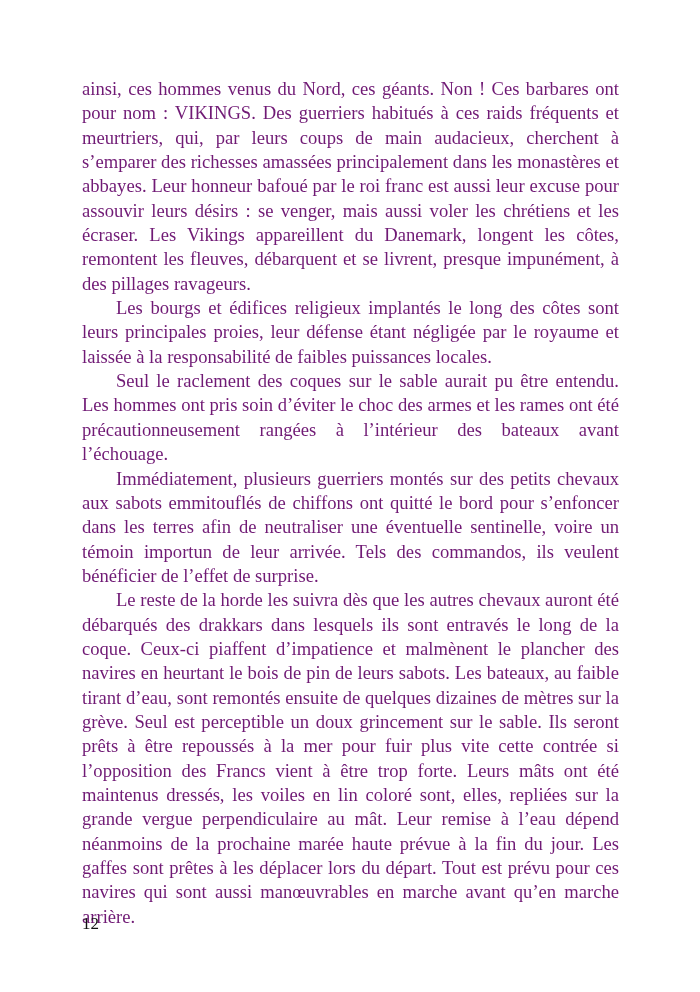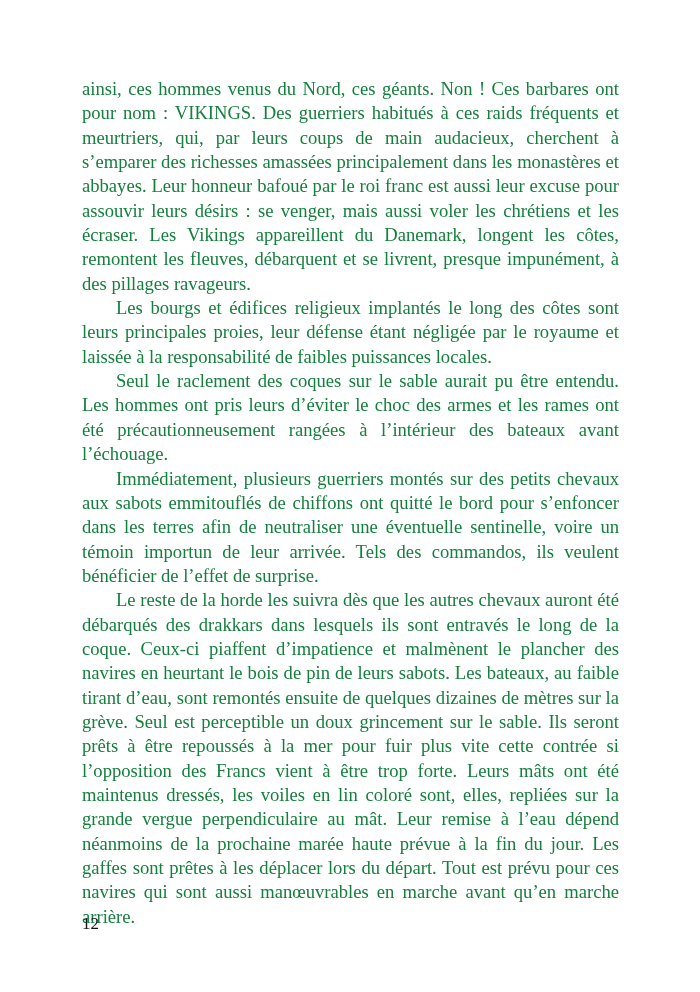--- a/index.html
+++ b/index.html
@@ -5,38 +5,38 @@
   html, body { margin: 0; padding: 0; background: #ffffff; }
   body { width: 700px; height: 992px; position: relative; overflow: hidden; }
   .page {
     position: absolute;
     left: 82px;
     top: 77px;
     width: 537px;
     font-family: "Liberation Serif", "DejaVu Serif", serif;
     font-size: 18.6px;
     line-height: 24.35px;
-    color: #15803d;
+    color: #701a75;
     text-align: justify;
   }
   .page p { margin: 0; }
   .page p.indent { text-indent: 34px; }
   .page-number {
     position: absolute;
     left: 82px;
     top: 914px;
     font-family: "Liberation Serif", "DejaVu Serif", serif;
     font-size: 17px;
     color: #111111;
   }
 </style>
 </head>
 <body>
 
 <div class="page">
   <p>ainsi, ces hommes venus du Nord, ces géants. Non ! Ces barbares ont pour nom : VIKINGS. Des guerriers habitués à ces raids fréquents et meurtriers, qui, par leurs coups de main audacieux, cherchent à s’emparer des richesses amassées principalement dans les monastères et abbayes. Leur honneur bafoué par le roi franc est aussi leur excuse pour assouvir leurs désirs : se venger, mais aussi voler les chrétiens et les écraser. Les Vikings appareillent du Danemark, longent les côtes, remontent les fleuves, débarquent et se livrent, presque impunément, à des pillages ravageurs.</p>
   <p class="indent">Les bourgs et édifices religieux implantés le long des côtes sont leurs principales proies, leur défense étant négligée par le royaume et laissée à la responsabilité de faibles puissances locales.</p>
-  <p class="indent">Seul le raclement des coques sur le sable aurait pu être entendu. Les hommes ont pris leurs d’éviter le choc des armes et les rames ont été précautionneusement rangées à l’intérieur des bateaux avant l’échouage.</p>
+  <p class="indent">Seul le raclement des coques sur le sable aurait pu être entendu. Les hommes ont pris soin d’éviter le choc des armes et les rames ont été précautionneusement rangées à l’intérieur des bateaux avant l’échouage.</p>
   <p class="indent">Immédiatement, plusieurs guerriers montés sur des petits chevaux aux sabots emmitouflés de chiffons ont quitté le bord pour s’enfoncer dans les terres afin de neutraliser une éventuelle sentinelle, voire un témoin importun de leur arrivée. Tels des commandos, ils veulent bénéficier de l’effet de surprise.</p>
   <p class="indent">Le reste de la horde les suivra dès que les autres chevaux auront été débarqués des drakkars dans lesquels ils sont entravés le long de la coque. Ceux-ci piaffent d’impatience et malmènent le plancher des navires en heurtant le bois de pin de leurs sabots. Les bateaux, au faible tirant d’eau, sont remontés ensuite de quelques dizaines de mètres sur la grève. Seul est perceptible un doux grincement sur le sable. Ils seront prêts à être repoussés à la mer pour fuir plus vite cette contrée si l’opposition des Francs vient à être trop forte. Leurs mâts ont été maintenus dressés, les voiles en lin coloré sont, elles, repliées sur la grande vergue perpendiculaire au mât. Leur remise à l’eau dépend néanmoins de la prochaine marée haute prévue à la fin du jour. Les gaffes sont prêtes à les déplacer lors du départ. Tout est prévu pour ces navires qui sont aussi manœuvrables en marche avant qu’en marche arrière.</p>
 </div>
 
 <div class="page-number">12</div>
 
 </body></html>

